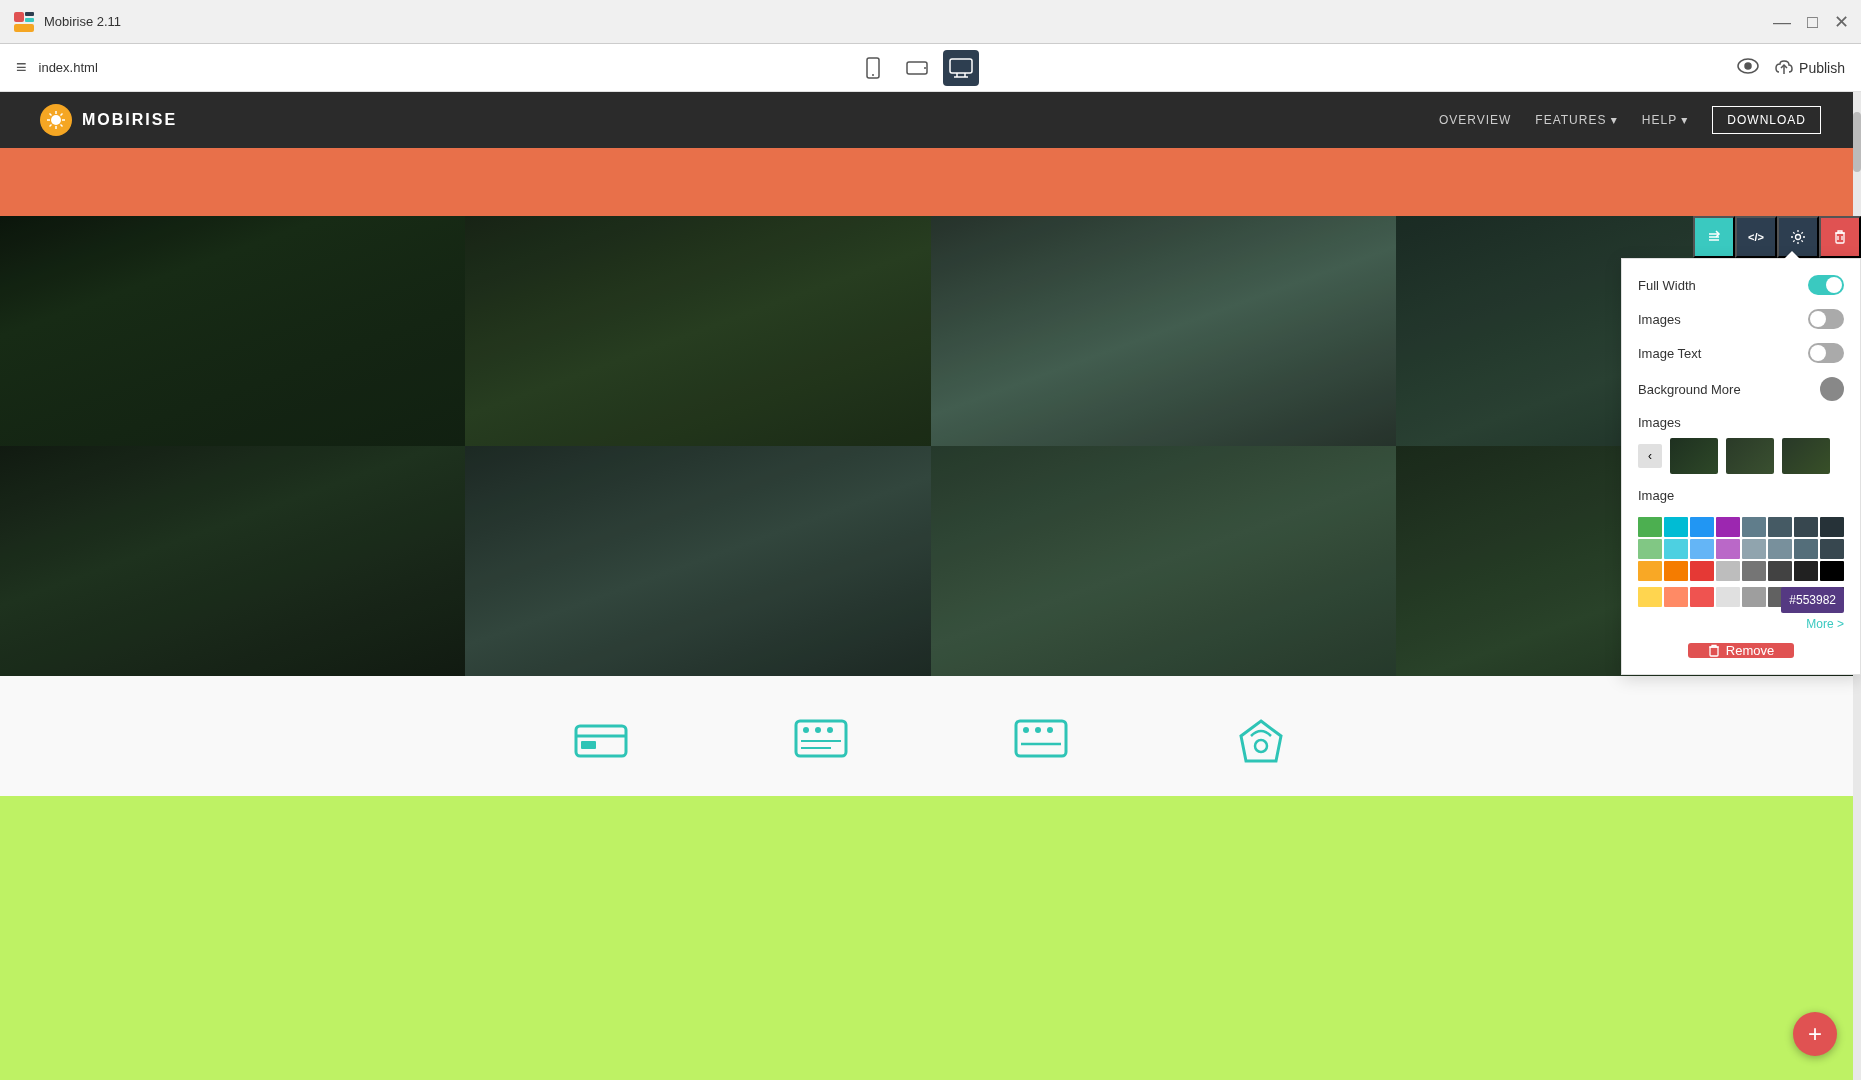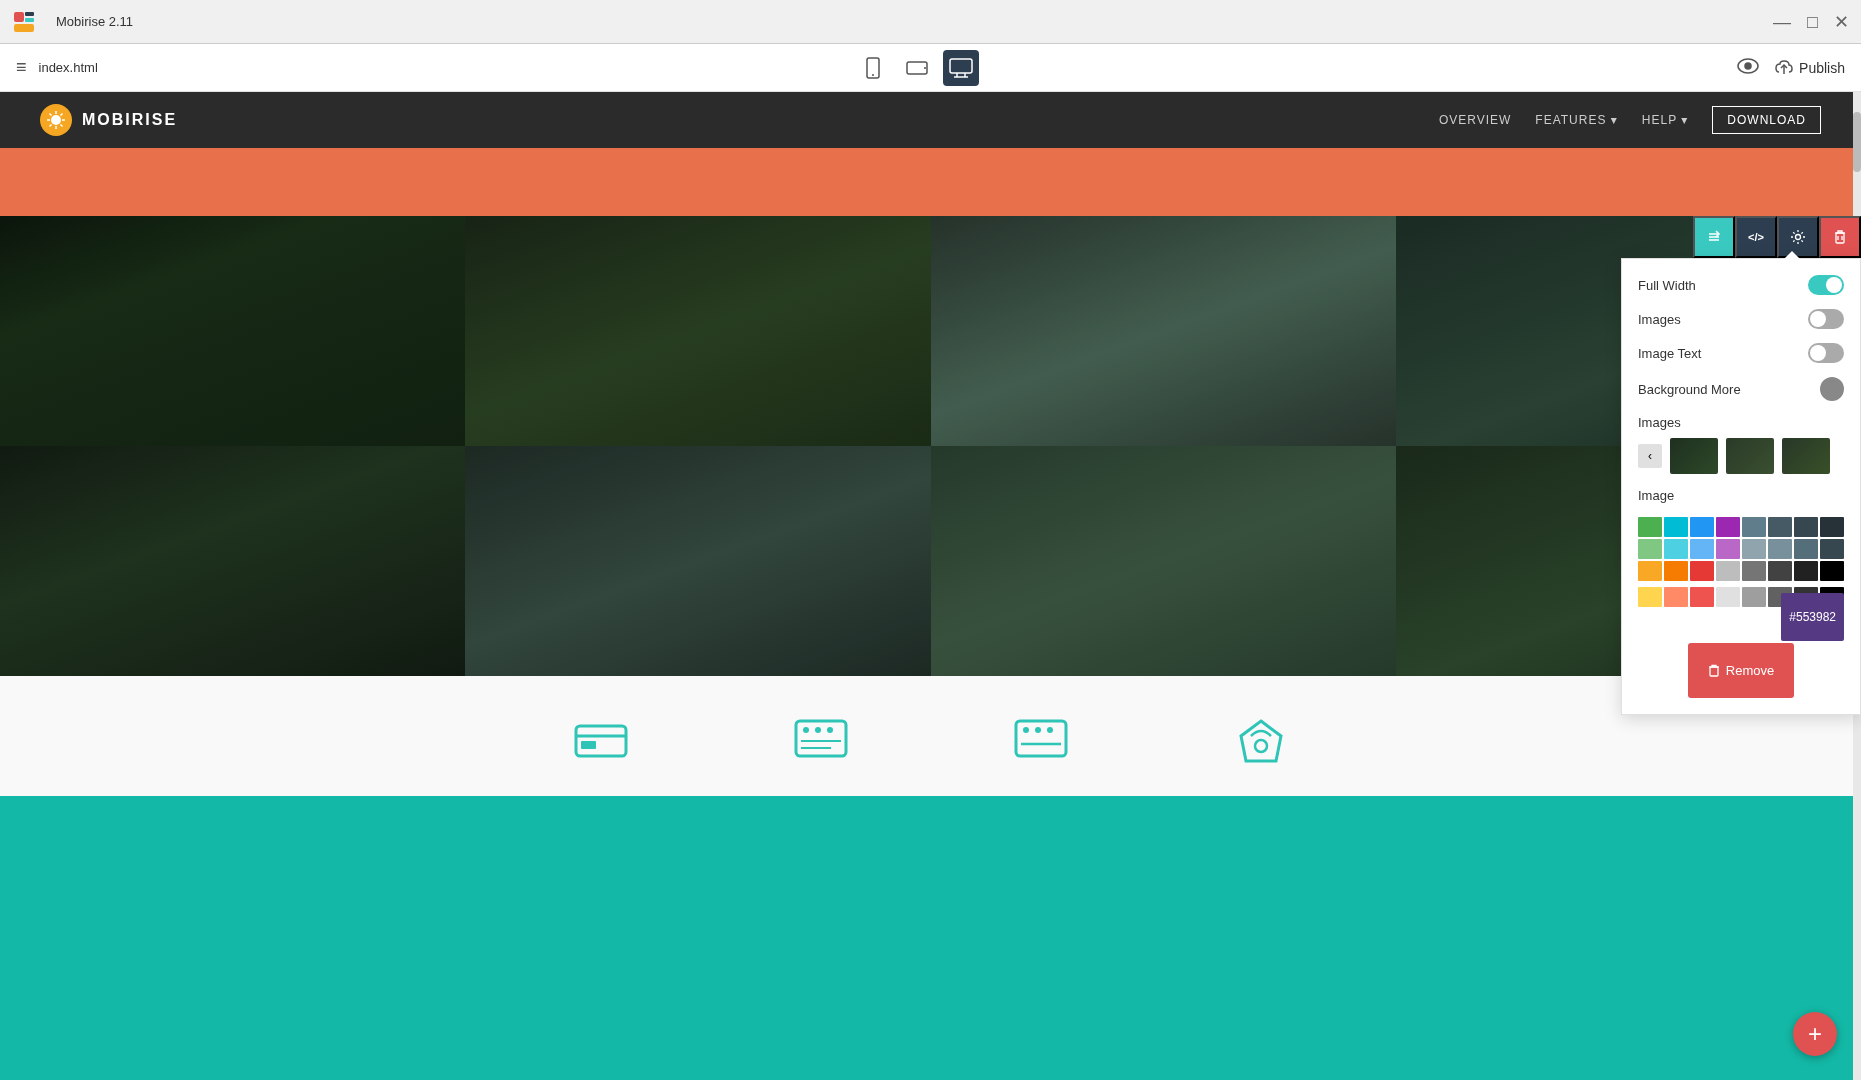--- a/index.html
+++ b/index.html
@@ -114,21 +114,21 @@
       width: 100%;
       height: calc(1080px - 44px - 48px);
       overflow: hidden;
     }
 
     
     .website-preview {
       width: 100%;
       height: 100%;
       position: relative;
-      background: #14b8a6;
+      background: #bef264;
     }
 
     
     .site-nav {
       background: #2b2b2b;
       height: 56px;
       display: flex;
       align-items: center;
       padding: 0 40px;
       justify-content: space-between;
@@ -338,43 +338,43 @@
     .palette-cell {
       height: 20px;
       cursor: pointer;
       border-radius: 1px;
     }
 
     
     .hex-input-wrap {
       position: absolute;
       right: 0;
-      top: 8px;
+      top: 2px;
       background: #553982;
       color: #fff;
       font-size: 12px;
-      padding: 17px 8px;
+      padding: 6px 8px;
       border-radius: 2px;
     }
 
     
     .more-link {
       text-align: right;
       font-size: 12px;
       color: #3ac9c0;
       cursor: pointer;
       margin-bottom: 12px;
     }
 
     
     .remove-btn {
       background: #e05252;
       color: #fff;
       border: none;
-      padding: 20px 20px;
+      padding: 0 20px;
       font-size: 13px;
       cursor: pointer;
       border-radius: 3px;
       display: flex;
       align-items: center;
       gap: 6px;
       margin: 0 auto;
     }
 
     
@@ -449,21 +449,21 @@
 <body>
 
 <div class="title-bar">
   <div class="title-bar-left">
     <svg class="app-logo" viewBox="0 0 24 24">
       <rect x="2" y="2" width="10" height="10" fill="#e05252" rx="2"></rect>
       <rect x="13" y="2" width="9" height="4" fill="#2d3e50" rx="1"></rect>
       <rect x="13" y="8" width="9" height="4" fill="#3ac9c0" rx="1"></rect>
       <rect x="2" y="14" width="20" height="8" fill="#f5a623" rx="2"></rect>
     </svg>
-    <span style="font-size:13px;color:#333;margin-left:12px;">Mobirise 2.11</span>
+    <span style="font-size:13px;color:#333;">Mobirise 2.11</span>
   </div>
   <div class="title-bar-controls">
     <button class="title-bar-btn">—</button>
     <button class="title-bar-btn">□</button>
     <button class="title-bar-btn">✕</button>
   </div>
 </div>
 
 <div class="toolbar">
   <div class="toolbar-left">

